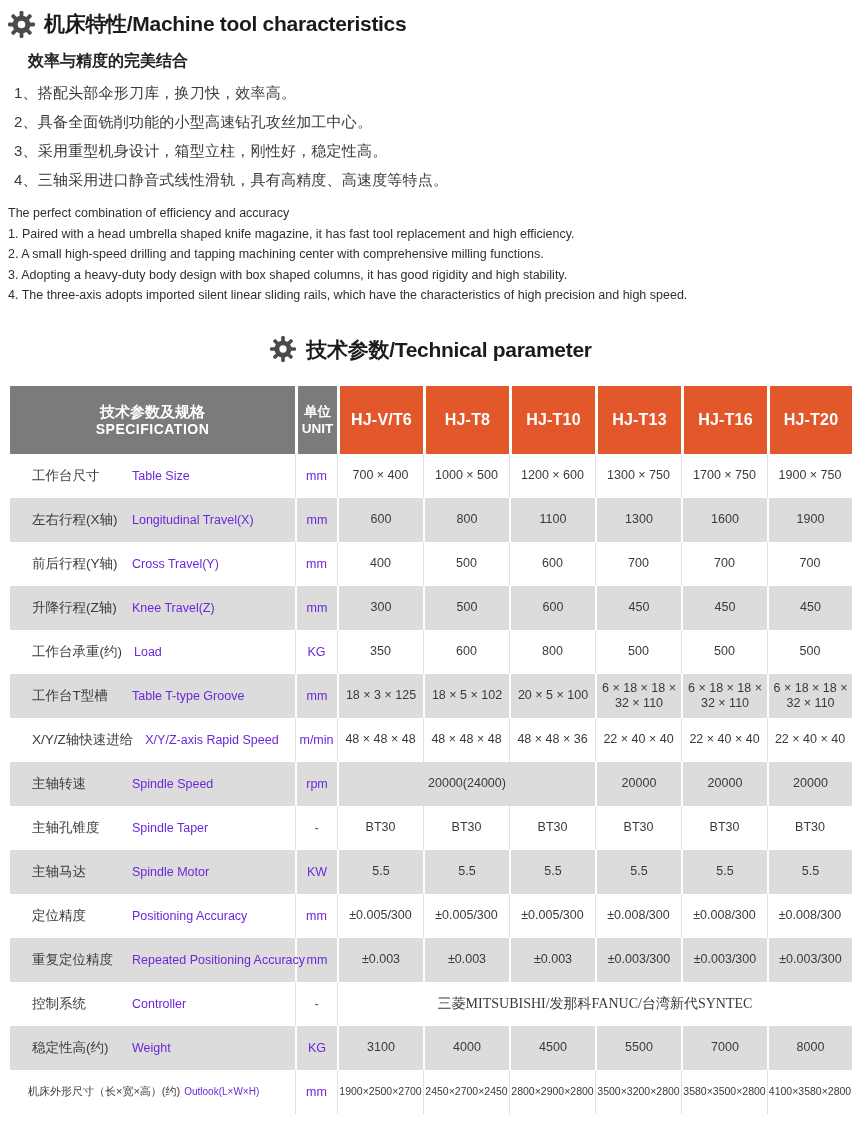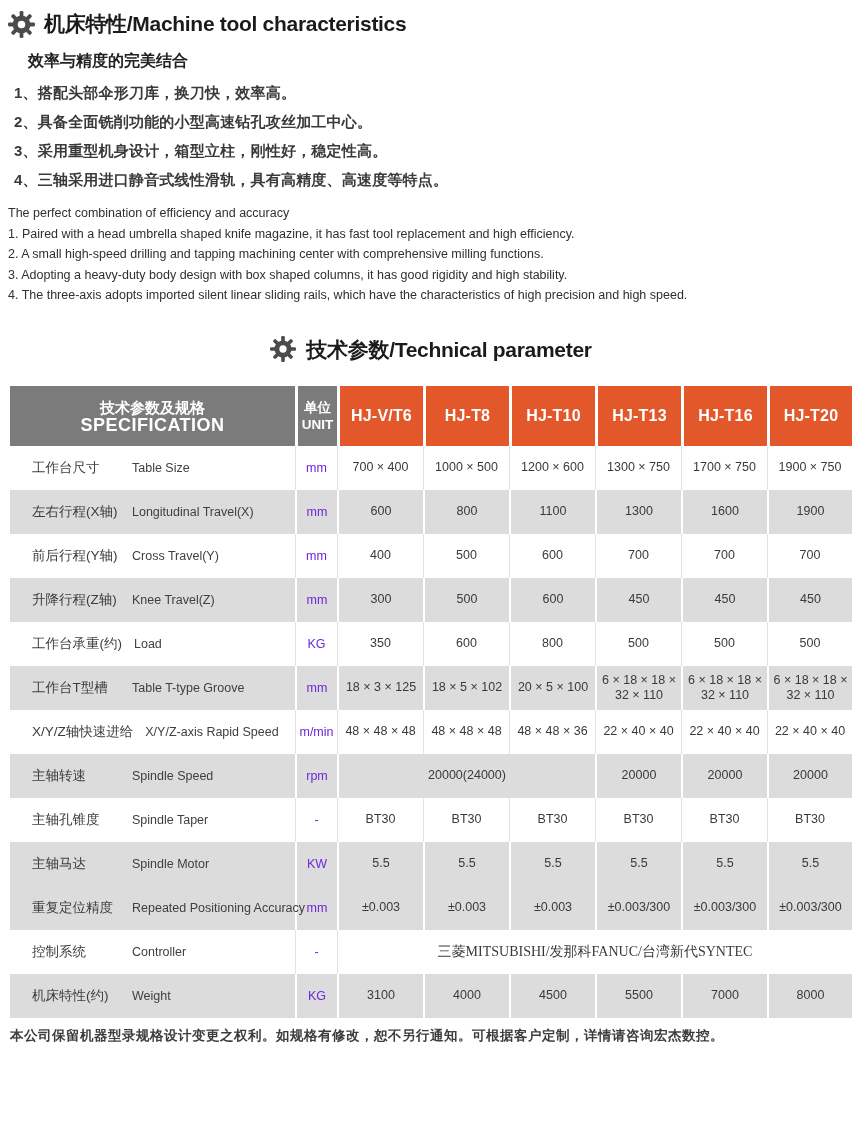--- a/index.html
+++ b/index.html
@@ -9,51 +9,51 @@
 
   
   .sec-heading { display: flex; align-items: center; gap: 9px; }
   .sec-heading .gear { width: 27px; height: 27px; display: inline-flex; }
   .sec-heading h1 { font-size: 21px; font-weight: bold; color: #1b1b1b; letter-spacing: -0.3px; }
   .sec-heading.second { margin-top: 30px; margin-left: 2px; justify-content: center; }
 
   .subtitle { font-size: 16px; font-weight: bold; color: #222; margin: 13px 0 6px 20px; }
 
   
-  .cn-list { list-style: none; margin-left: 6px; font-weight: bold; }
+  .cn-list { list-style: none; margin-left: 6px; }
   .cn-list li { font-size: 15px; color: #3a3a3a; line-height: 29px; letter-spacing: 0.2px; }
 
   
   .en-block { margin: 9px 0 0 0; }
   .en-block p { font-size: 12.5px; color: #2f2f2f; line-height: 20.5px; }
 
   
   table.spec { border-collapse: separate; border-spacing: 0; table-layout: fixed;
                width: 842px; margin: 22px auto 0 2px; }
   th, td { vertical-align: middle; text-align: center; }
-  thead th { height: 60px; color: #fff; font-weight: bold; }
+  thead th { height: 68px; color: #fff; font-weight: bold; }
   th.h-spec, th.h-unit { background: var(--header-gray); }
   th.h-model { background: var(--accent); font-size: 16px; letter-spacing: 0.2px; }
   thead th + th { border-left: 3px solid #fff; }
   th.h-spec .l1 { font-size: 15px; display: block; line-height: 19px; }
-  th.h-spec .l2 { font-size: 18px; display: block; line-height: 16px; letter-spacing: 0.5px; }
+  th.h-spec .l2 { font-size: 14px; display: block; line-height: 16px; letter-spacing: 0.5px; }
   th.h-unit .l1, th.h-unit .l2 { display: block; font-size: 13.5px; line-height: 17px; }
 
   tbody tr { height: 44px; }
   tbody tr.white { background: #ffffff; }
   tbody tr.gray  { background: var(--stripe); }
   tbody tr.white td + td { border-left: 1px solid #e2e2e2; }
   tbody tr.gray  td + td { border-left: 2px solid #ffffff; }
   tbody tr.gray { border-top: 2px solid #fff; }
   td.val { font-size: 12.5px; color: #3a3a3a; white-space: pre-line; line-height: 15px; }
   td.unit { font-size: 12.5px; color: #6d28d9; }
   td.label { text-align: left; }
   .row-label { display: flex; align-items: baseline; gap: 12px; padding-left: 22px; }
   .row-label .lcn { font-size: 13.5px; color: #3c3c3c; min-width: 88px; white-space: nowrap; }
-  .row-label .len { font-size: 12.5px; color: #404040; white-space: nowrap; }
+  .row-label .len { font-size: 12.5px; color: #6d28d9; white-space: nowrap; }
   tr.small .row-label { gap: 4px; padding-left: 18px; }
   tr.small .row-label .lcn { font-size: 11px; min-width: 0; }
   tr.small .row-label .len { font-size: 10px; }
   tr.small td.val { font-size: 10.5px; }
   td.serif { font-family: "Liberation Serif", "DejaVu Serif", serif; font-size: 14px; }
 
   
   .footer { margin: 9px 0 0 2px; }
   .footer .f-cn { font-size: 13.5px; font-weight: bold; color: #3d3d3d; line-height: 17px; letter-spacing: 0.5px; }
 </style>
@@ -291,20 +291,35 @@
             </div>
           </td>
           <td class="unit">KW</td>
           <td class="val">5.5</td>
           <td class="val">5.5</td>
           <td class="val">5.5</td>
           <td class="val">5.5</td>
           <td class="val">5.5</td>
           <td class="val">5.5</td>
         </tr>
+        <tr class="white">
+          <td class="label">
+            <div class="row-label">
+              <span class="lcn">定位精度</span>
+              <span class="len">Positioning Accuracy</span>
+            </div>
+          </td>
+          <td class="unit">mm</td>
+          <td class="val">±0.005/300</td>
+          <td class="val">±0.005/300</td>
+          <td class="val">±0.005/300</td>
+          <td class="val">±0.008/300</td>
+          <td class="val">±0.008/300</td>
+          <td class="val">±0.008/300</td>
+        </tr>
         <tr class="gray">
           <td class="label">
             <div class="row-label">
               <span class="lcn">重复定位精度</span>
               <span class="len">Repeated Positioning Accuracy</span>
             </div>
           </td>
           <td class="unit">mm</td>
           <td class="val">±0.003</td>
           <td class="val">±0.003</td>
@@ -319,32 +334,47 @@
               <span class="lcn">控制系统</span>
               <span class="len">Controller</span>
             </div>
           </td>
           <td class="unit">-</td>
           <td class="val serif" colspan="6">三菱MITSUBISHI/发那科FANUC/台湾新代SYNTEC</td>
         </tr>
         <tr class="gray">
           <td class="label">
             <div class="row-label">
-              <span class="lcn">机床特性(约)</span>
+              <span class="lcn">稳定性高(约)</span>
               <span class="len">Weight</span>
             </div>
           </td>
           <td class="unit">KG</td>
           <td class="val">3100</td>
           <td class="val">4000</td>
           <td class="val">4500</td>
           <td class="val">5500</td>
           <td class="val">7000</td>
           <td class="val">8000</td>
         </tr>
+        <tr class="white small">
+          <td class="label">
+            <div class="row-label">
+              <span class="lcn">机床外形尺寸（长×宽×高）(约)</span>
+              <span class="len">Outlook(L×W×H)</span>
+            </div>
+          </td>
+          <td class="unit">mm</td>
+          <td class="val">1900×2500×2700</td>
+          <td class="val">2450×2700×2450</td>
+          <td class="val">2800×2900×2800</td>
+          <td class="val">3500×3200×2800</td>
+          <td class="val">3580×3500×2800</td>
+          <td class="val">4100×3580×2800</td>
+        </tr>
       </tbody>
   </table>
 
   <div class="footer">
     <p class="f-cn">本公司保留机器型录规格设计变更之权利。如规格有修改，恕不另行通知。可根据客户定制，详情请咨询宏杰数控。</p>
 
   </div>
 
 </div>
 

